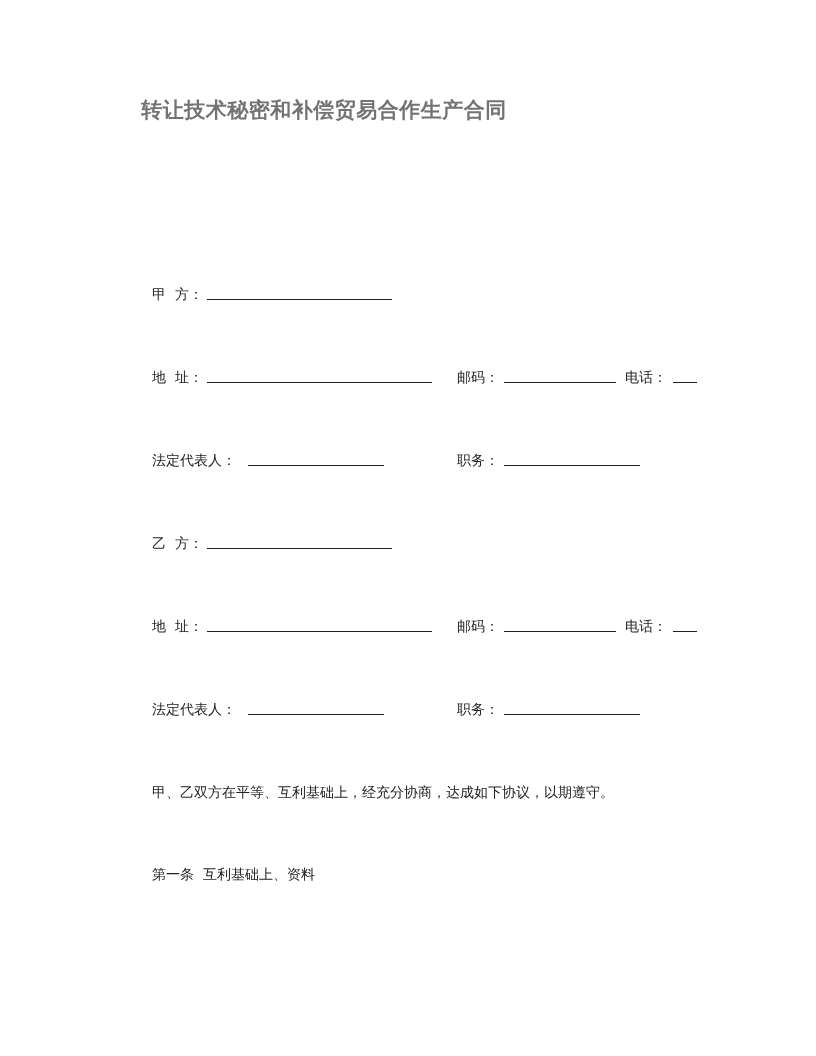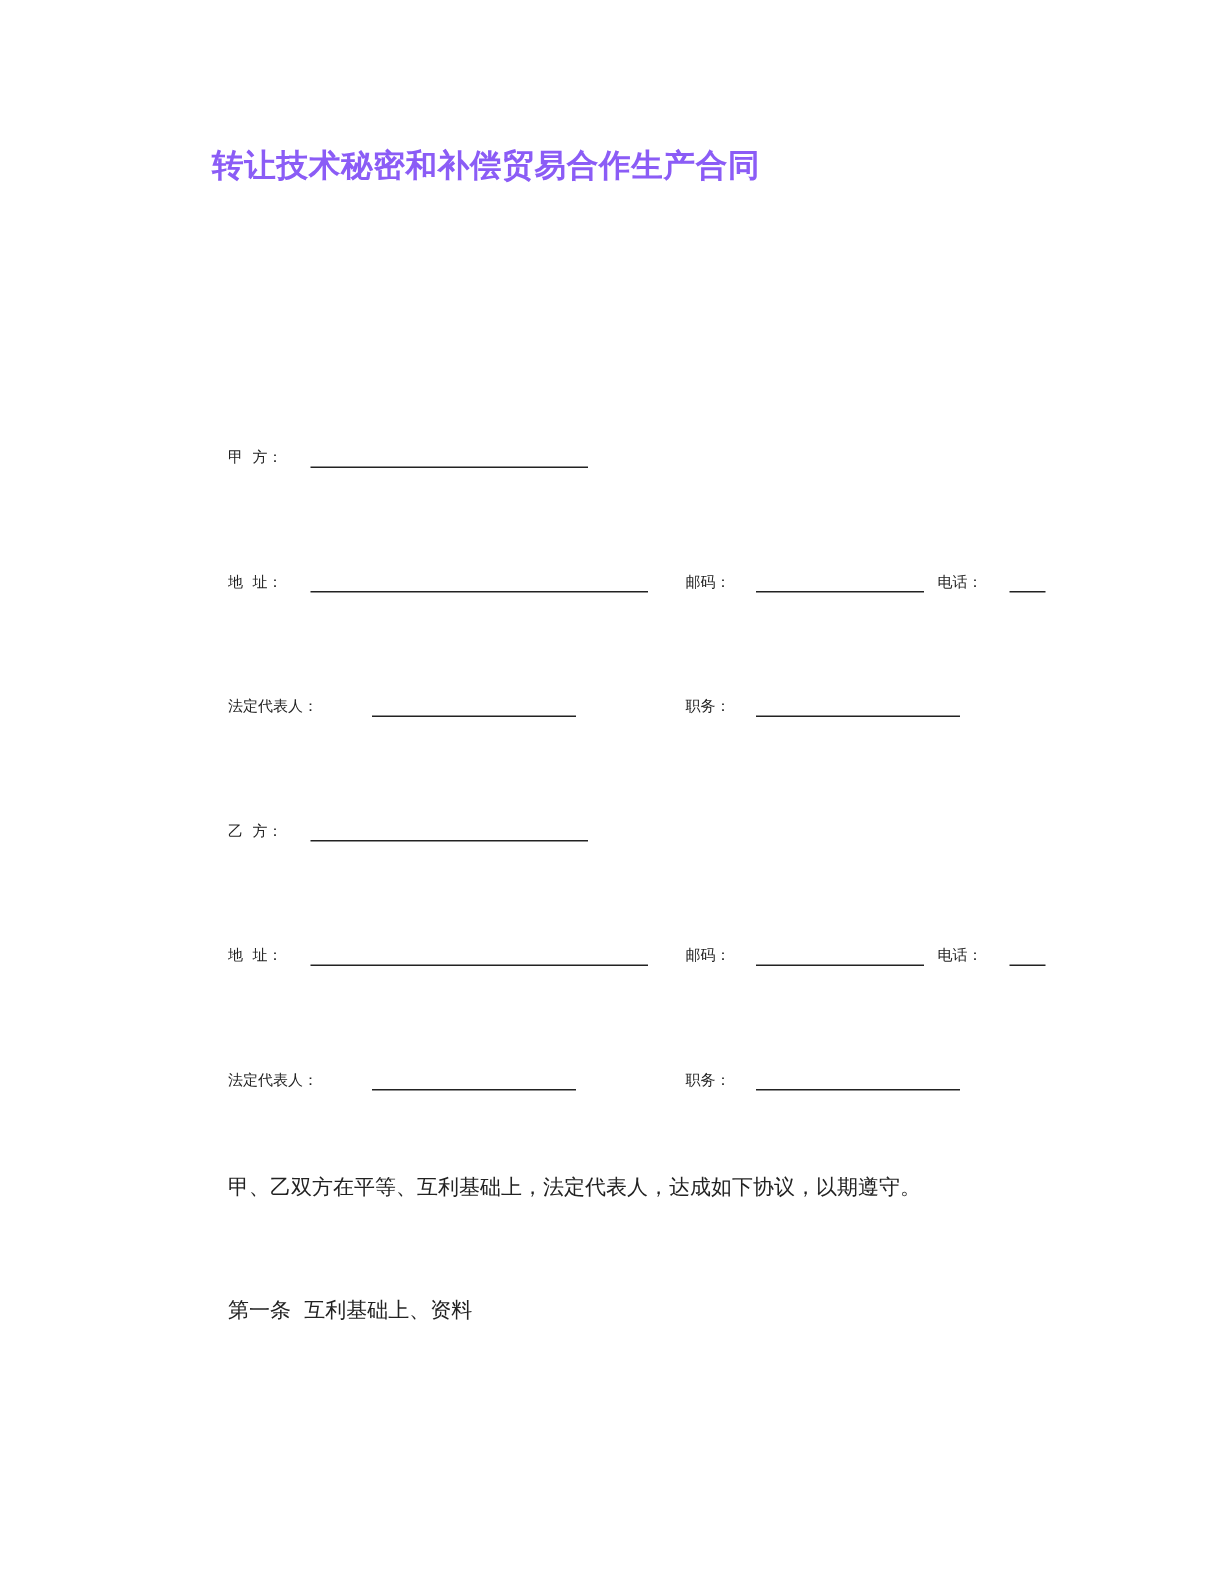--- a/index.html
+++ b/index.html
@@ -23,30 +23,29 @@
     .title {
       position: absolute;
       left: 0;
       width: 648px;
       top: 96px;
       text-align: center;
       font-family: "DejaVu Sans", "Liberation Sans", sans-serif;
       font-weight: bold;
       font-size: 21px;
       letter-spacing: 0.5px;
-      color: #8b5cf6;
+      color: #737373;
     }
     .row {
       position: absolute;
       left: 0;
       width: 816px;
       height: 24px;
-      font-size: 10px;
+      font-size: 14px;
       line-height: 24px;
-      margin-top: 12px;
     }
     .label {
       position: absolute;
       top: 0;
       white-space: nowrap;
       color: #222;
     }
     .blank {
       position: absolute;
       top: 17px;
@@ -104,17 +103,17 @@
     <span class="blank" style="left:673px; width:24px;"></span>
   </div>
 
   <div class="row" style="top:697px;">
     <span class="label" style="left: 152px; white-space: pre;">法定代表人：</span>
     <span class="blank" style="left:248px; width:136px;"></span>
     <span class="label" style="left: 457px; white-space: pre;">职务：</span>
     <span class="blank" style="left:504px; width:136px;"></span>
   </div>
 
-  <div class="para" style="top: 780px; white-space: pre;">甲、乙双方在平等、互利基础上，法定代表人，达成如下协议，以期遵守。</div>
+  <div class="para" style="top: 780px; white-space: pre;">甲、乙双方在平等、互利基础上，经充分协商，达成如下协议，以期遵守。</div>
 
   <div class="para" style="top: 862px; white-space: pre;">第一条  互利基础上、资料</div>
 
 </div>
 
 </body></html>

